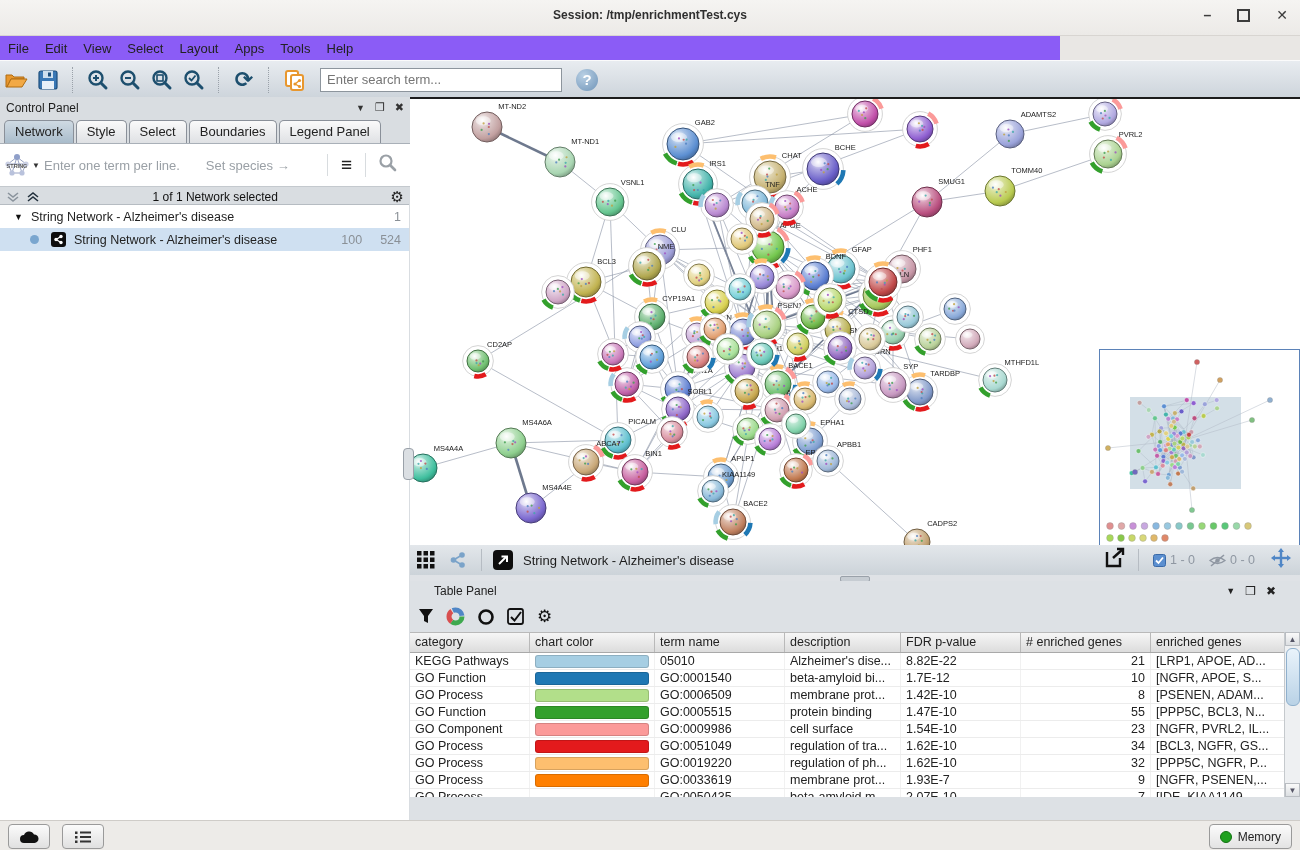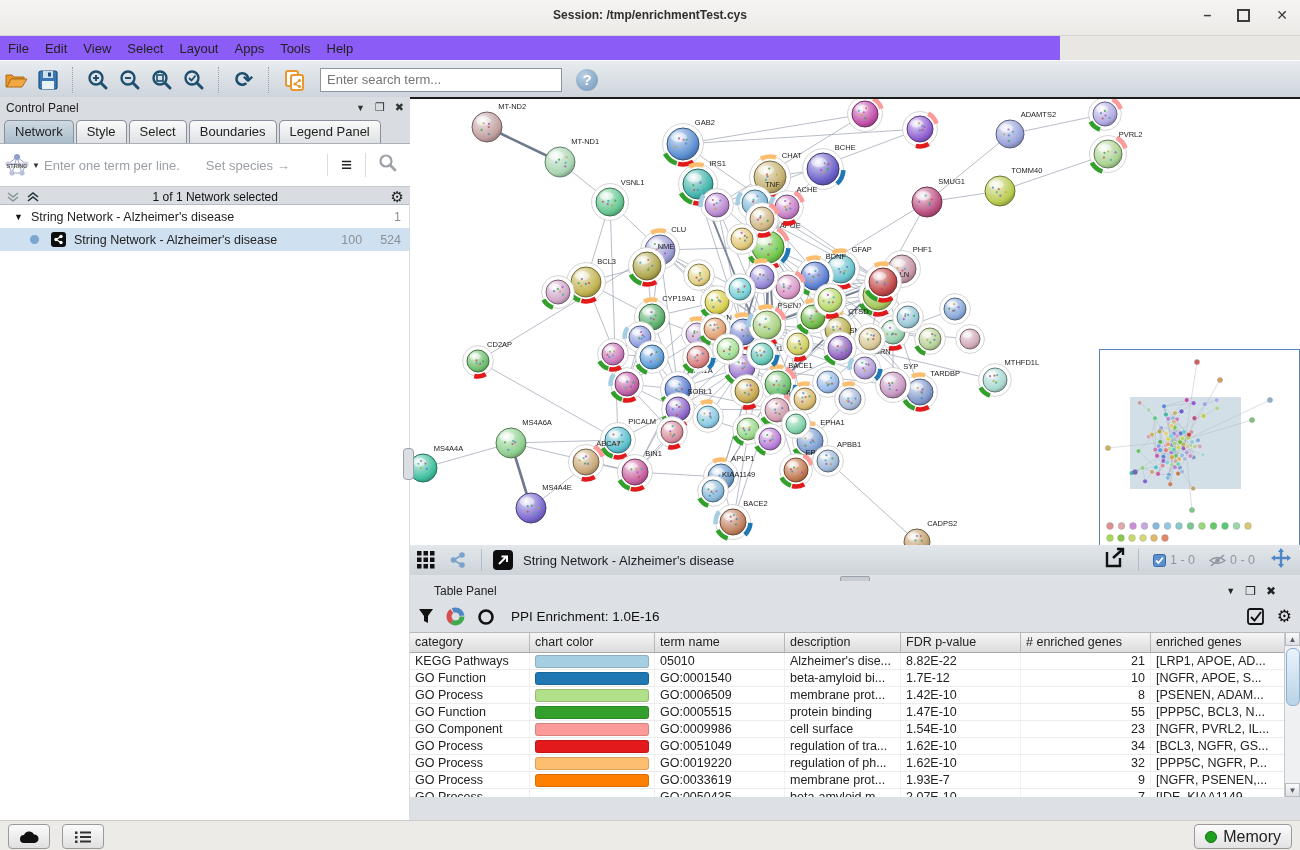--- a/index.html
+++ b/index.html
@@ -64,21 +64,21 @@
   .swatch{height:11px;border-radius:3px;margin-top:1px;border:1px solid rgba(0,0,0,.15);}
   .vscroll{position:absolute;right:0;top:51px;width:15px;height:165px;background:#eef0f2;border-left:1px solid #c5c9cd;}
   .varrow{height:14px;display:flex;align-items:center;justify-content:center;font-size:8px;color:#556;background:linear-gradient(#fafafa,#dcdfe2);border:1px solid #b9bdc2;box-sizing:border-box;}
   .vthumb{position:absolute;left:1px;top:16px;width:12px;height:56px;border-radius:6px;background:linear-gradient(#e9f3fb,#b9d2e6);border:1px solid #8fb0cd;}
   .tabletabs{position:absolute;left:0;bottom:0;width:890px;height:23px;background:#d4d8dc;border-top:2px solid #2a2a2a;display:flex;align-items:flex-end;padding-left:8px;gap:3px;box-sizing:border-box;}
   .ttab{border:1px solid #555;border-bottom:none;border-radius:5px 5px 0 0;background:linear-gradient(#f6f6f6,#dedede);padding:2px 10px 3px;font-size:12.5px;}
   .ttab.active{background:linear-gradient(#ccd8e2,#b2c4d2);}
   
   .statusbar{position:absolute;left:0;top:820px;width:1300px;height:30px;background:#edebe8;border-top:1px solid #cfccc8;}
   .sbtn{position:absolute;top:3px;width:40px;height:23px;border:1px solid #9a9a9a;border-radius:4px;background:linear-gradient(#fbfbfb,#e0e0e0);display:flex;align-items:center;justify-content:center;}
-  .membtn{position:absolute;right:8px;top:3px;height:23px;border:1px solid #9a9a9a;border-radius:4px;background:linear-gradient(#fbfbfb,#e3e3e3);display:flex;align-items:center;gap:6px;padding:0 10px;font-size:16px;}
+  .membtn{position:absolute;right:8px;top:3px;height:23px;border:1px solid #9a9a9a;border-radius:4px;background:linear-gradient(#fbfbfb,#e3e3e3);display:flex;align-items:center;gap:6px;padding:0 10px;font-size:12px;}
   .memdot{width:10px;height:10px;border-radius:50%;background:#1fa11f;border:1px solid #127112;}
   svg text{font-family:"Liberation Sans","DejaVu Sans",sans-serif;}
 </style>
 </head>
 <body>
 
 <div class="titlebar">
   <div class="title">Session: /tmp/enrichmentTest.cys</div>
   <div class="winbtns">
     <span>–</span>
@@ -2464,21 +2464,20 @@
         <path d="M1 1 L15 1 L10 8 L10 15 L6 13 L6 8 Z" fill="#111"></path>
       </svg>
     <svg width="19" height="19">
         <circle cx="9.5" cy="9.5" r="6.5" fill="none" stroke="#3fa94f" stroke-width="5" stroke-dasharray="14 28"></circle>
         <circle cx="9.5" cy="9.5" r="6.5" fill="none" stroke="#d84f4f" stroke-width="5" stroke-dasharray="12 30" stroke-dashoffset="-14"></circle>
         <circle cx="9.5" cy="9.5" r="6.5" fill="none" stroke="#4f86c6" stroke-width="5" stroke-dasharray="12 30" stroke-dashoffset="-27"></circle>
       </svg>
     <svg width="18" height="18">
         <circle cx="9" cy="9" r="6.5" fill="none" stroke="#111" stroke-width="2.6"></circle>
       </svg>
-    <span class="ppitext">PPI Enrichment: 1.0E-16</span>
     <svg width="18" height="18">
         <rect x="1" y="1" width="15" height="15" rx="2" fill="none" stroke="#111" stroke-width="1.8"></rect>
         <path d="M4 9 L7.5 12.5 L14 4" fill="none" stroke="#111" stroke-width="2"></path>
       </svg>
     <span style="font-size:17px;color:#111;">⚙</span>
   </div>
   <div class="grid" id="gridbody">
       <div class="gridhead">
         <div class="gcell" style="width: 120px;">category</div>
         <div class="gcell" style="width: 125px;">chart color</div>

